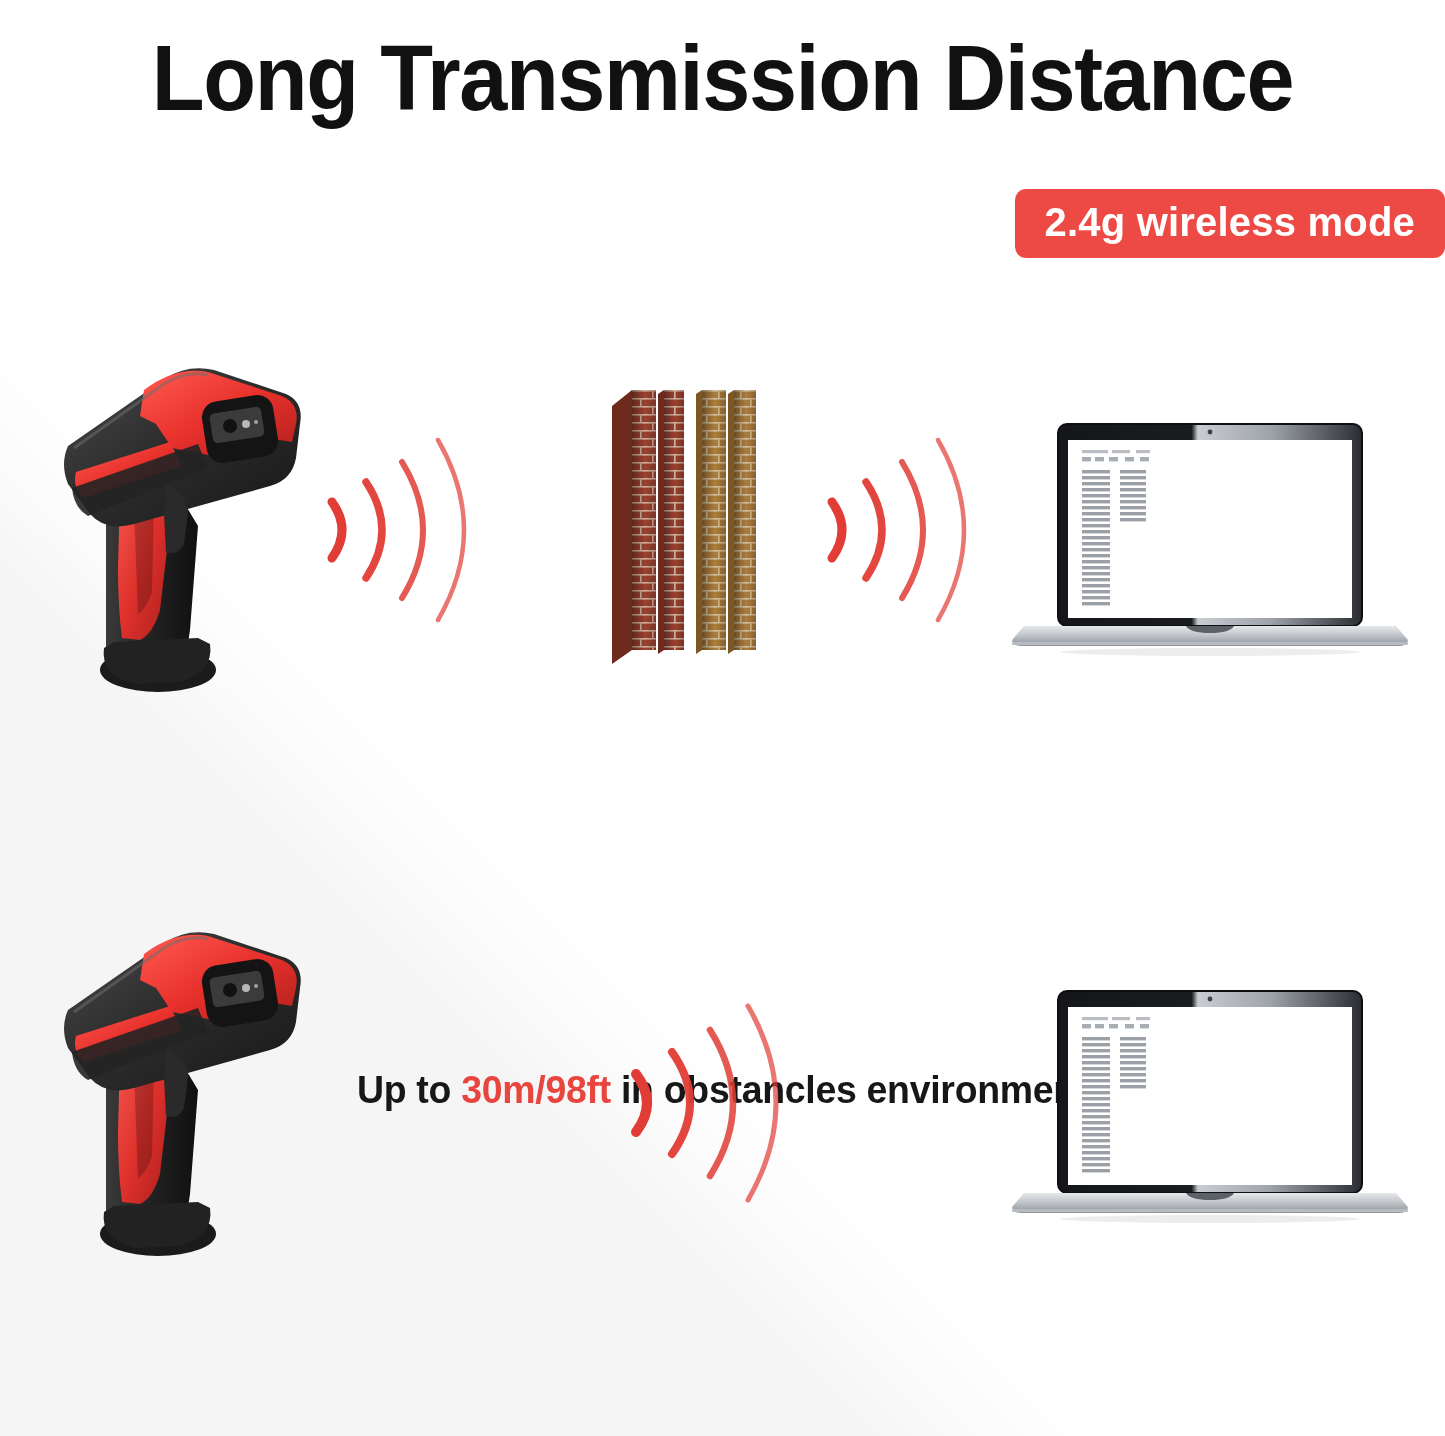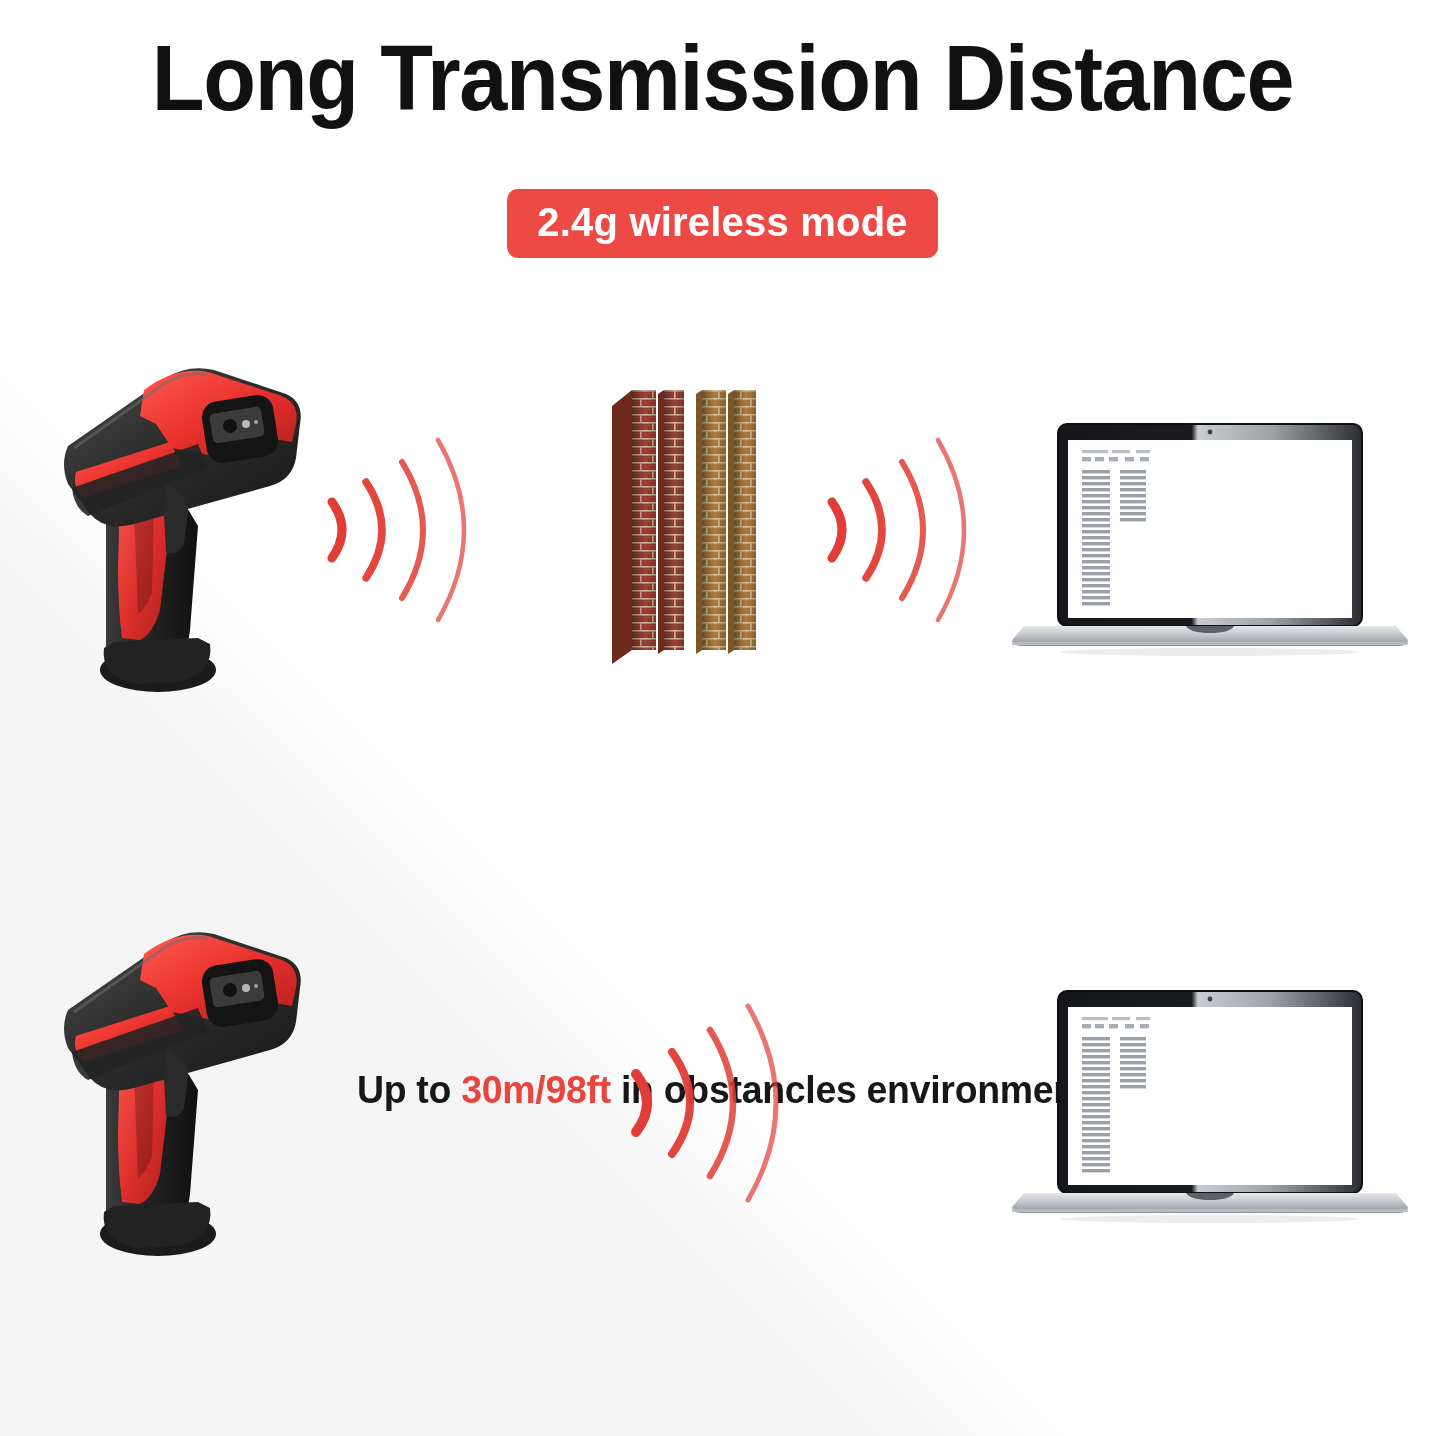--- a/index.html
+++ b/index.html
@@ -56,21 +56,21 @@
     transform: scaleX(0.93);
     white-space: nowrap;
   }
 
   
   .badge-wrap {
     position: absolute;
     left: 0; right: 0;
     top: 189px;
     display: flex;
-    justify-content: center;
+    justify-content: flex-end;
   }
   .badge {
     background: #ee4a45;
     color: #ffffff;
     border-radius: 11px;
     padding: 13px 30px 16px 30px;
     font-size: 40px;
     font-weight: 700;
     line-height: 1;
     letter-spacing: 0.2px;

